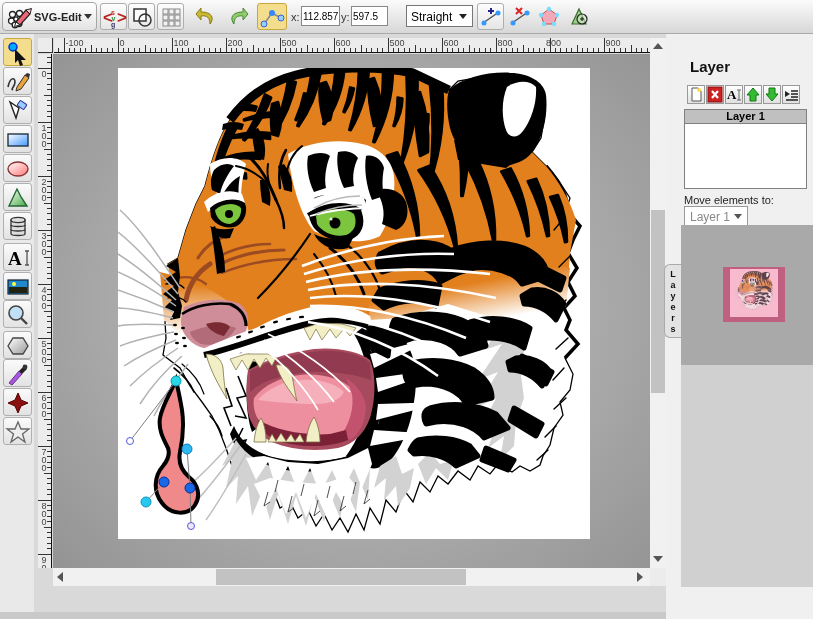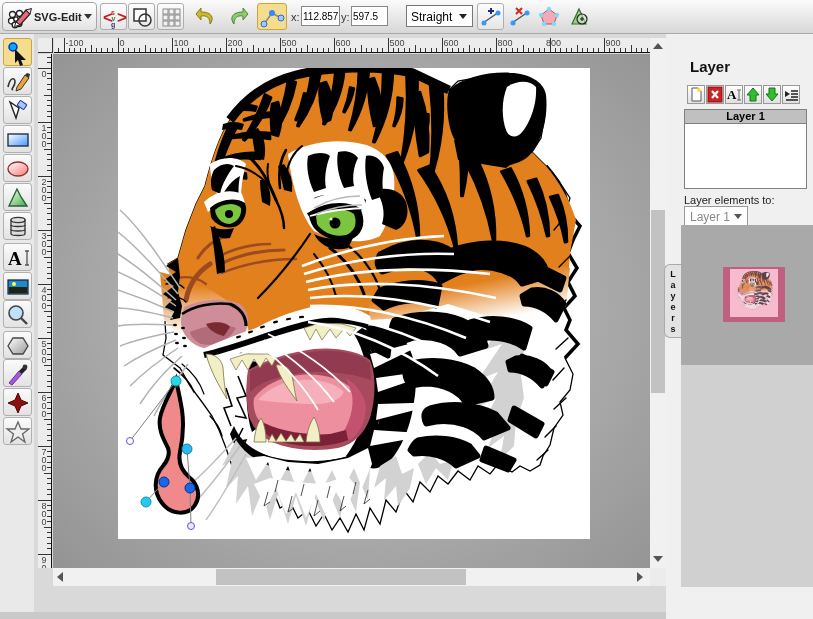--- a/index.html
+++ b/index.html
@@ -870,21 +870,21 @@
   </div>
 
   <div style="position:absolute;left:650px;top:568px;width:16px;height:18px;background:#ececec;"></div>
   <div id="botstrip"></div>
 
   <div id="rpanel">
     <h3>Layer</h3>
     <div id="ltable">
         <div class="hd">Layer 1</div>
       </div>
-    <div id="moveto">Layer elements to:</div>
+    <div id="moveto">Move elements to:</div>
     <div id="layersel">
         <span>Layer 1</span>
         <span class="arr"></span>
       </div>
     <div id="grayblock"></div>
     <div id="lowgray"></div>
   <div class="lbtn" style="left:21px"><svg width="16" height="17" viewBox="0 0 16 17">
           <path d="M4 2 L10 2 L13 5 L13 15 L4 15 Z" fill="#fff" stroke="#555"></path>
           <circle cx="11" cy="4" r="2" fill="#fd4"></circle>
         </svg></div>

